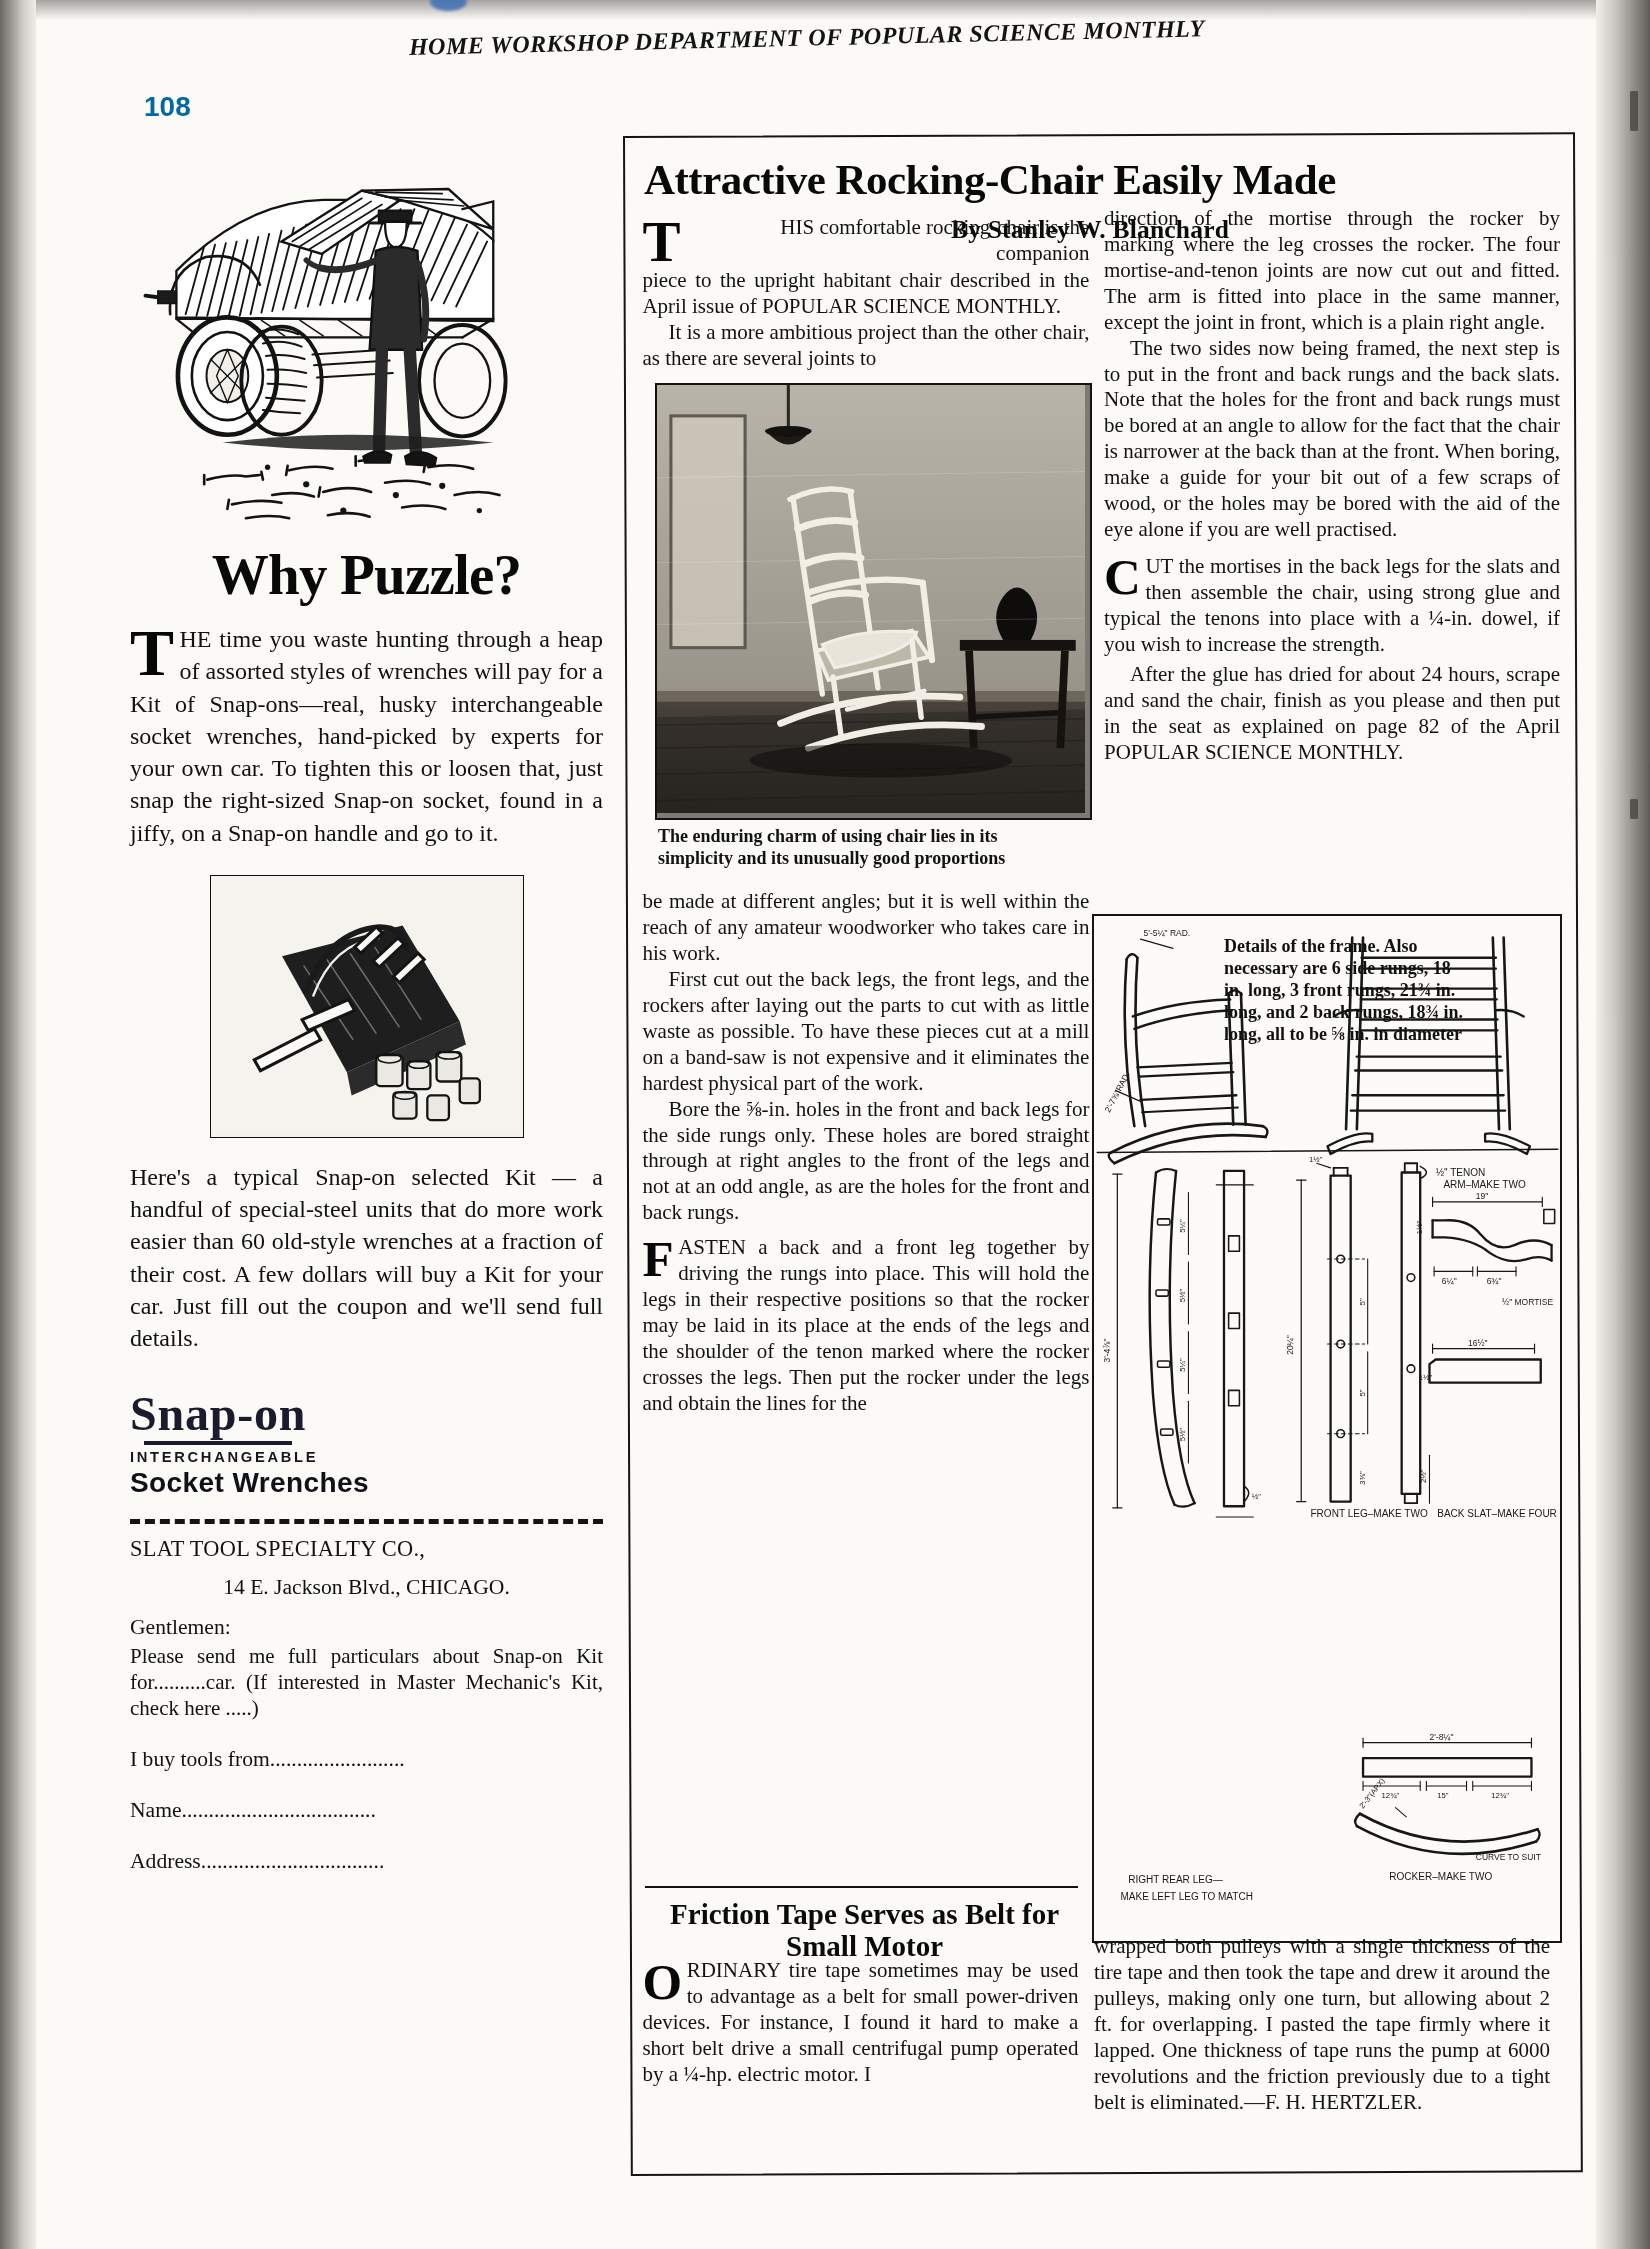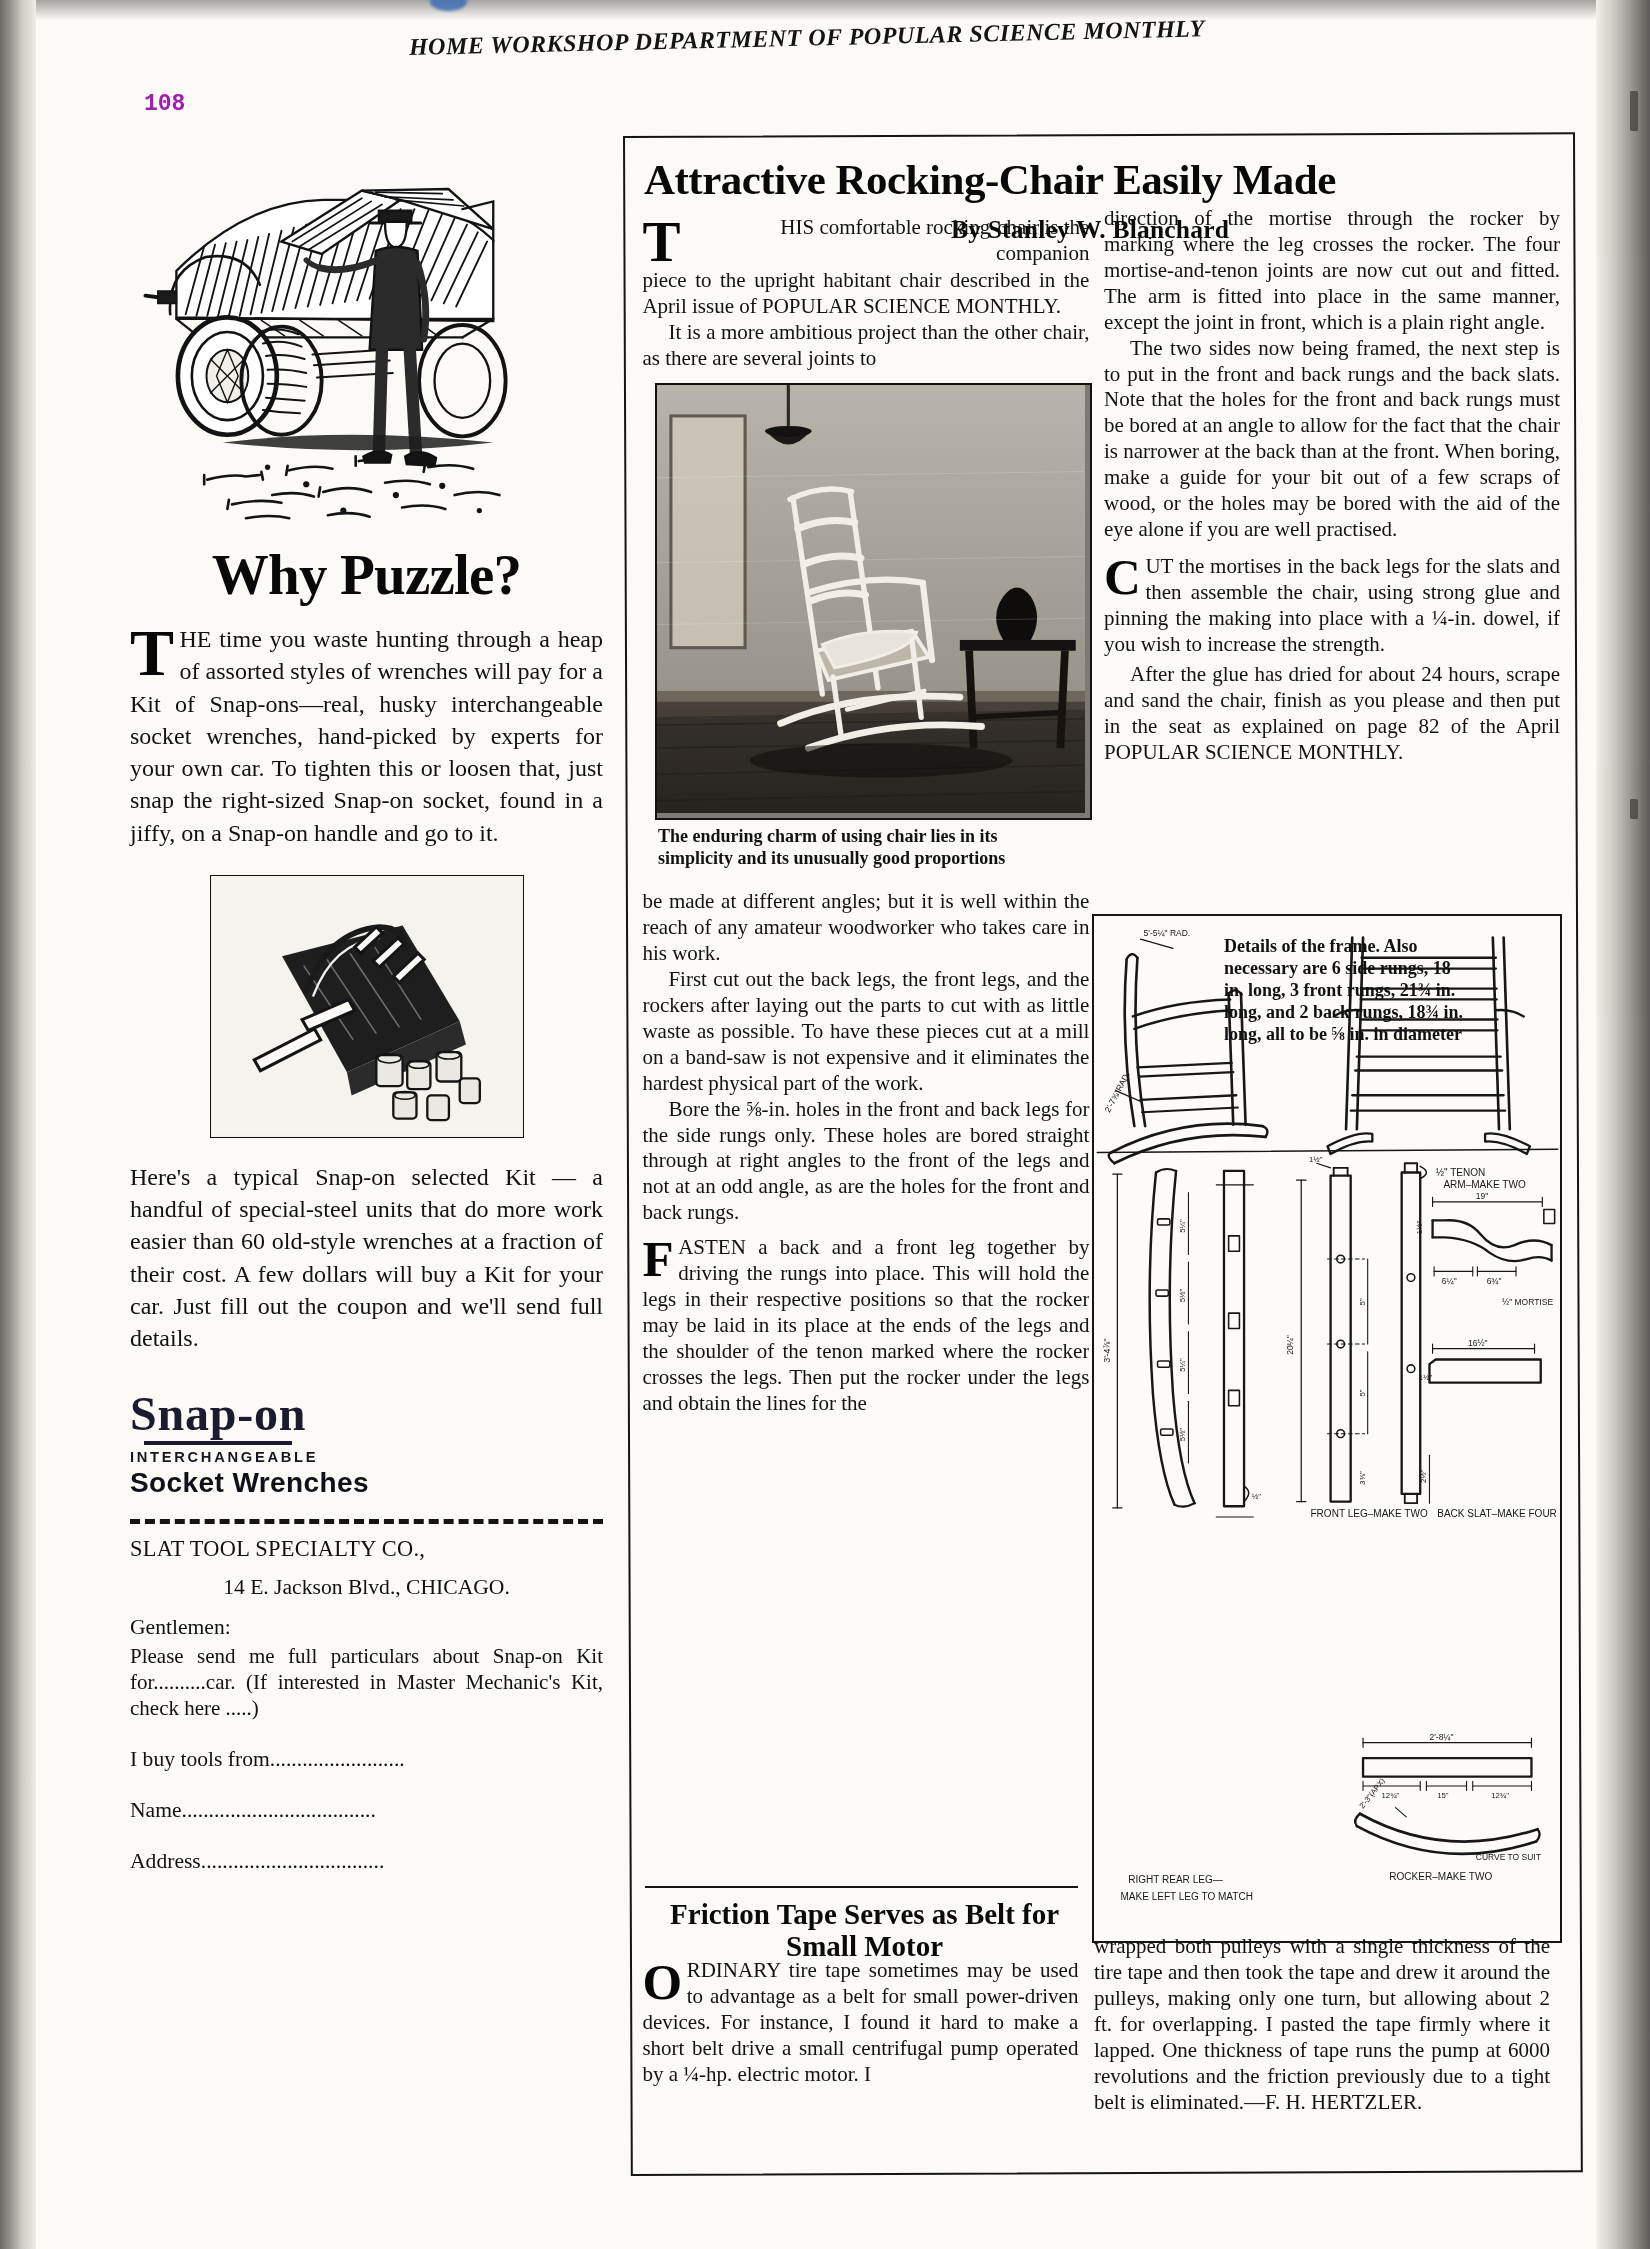--- a/index.html
+++ b/index.html
@@ -35,22 +35,22 @@
   
   .txt{color:#0d0d0d;}
   .running-head{
     position:absolute;left:409px;top:34px;width:842px;
     font-style:italic;font-weight:bold;font-size:24px;letter-spacing:0.5px;
     transform:rotate(-1.35deg);transform-origin:left center;
     white-space:nowrap;color:#141414;
     font-family:"Liberation Serif",serif;
   }
   .folio{
-    position:absolute;left:144px;top:91px;font-weight:bold;font-size:23px;color:#a21caf;
-    font-family:Liberation Mono, monospace;
+    position:absolute;left:144px;top:91px;font-weight:bold;font-size:28px;color:#0369a1;
+    font-family:Liberation Sans, sans-serif;
   }
 
   
   .ad-col{position:absolute;left:130px;top:155px;width:473px;}
   .ad-illus{position:relative;width:473px;height:371px;margin-bottom:9.3px;}
   .ad-head{
     font-weight:bold;font-size:57px;line-height:1;letter-spacing:-0.8px;
     text-align:center;margin:20px 0 20px 0;color:#090909;
   }
   .ad-body{
@@ -504,21 +504,21 @@
       </div>
     </div>
 
     <div class="colB">
       <div class="body">
         <p class="noind">direction of the mortise through the rocker by marking where the leg crosses the rocker.  The four mortise-and-tenon joints are now cut out and fitted.  The arm is fitted into place in the same manner, except the joint in front, which is a plain right angle.</p>
         <p>The two sides now being framed, the next step is to put in the front and back rungs and the back slats. Note that the holes for the front and back rungs must be bored at an angle to allow for the fact that the chair is narrower at the back than at the front. When boring, make a guide for your bit out of a few scraps of wood, or the holes may be bored with the aid of the eye alone if you are well practised.</p>
       </div>
       <div class="body lead-wrap" style="margin-top:10.8px;">
         <span class="dcap" style="font-size:51px;">C</span>
-        <p>UT the mortises in the back legs for the slats and then assemble the chair, using strong glue and pinning the making into place with a ¼-in. dowel, if you wish to increase the strength.</p>
+        <p>UT the mortises in the back legs for the slats and then assemble the chair, using strong glue and typical the tenons into place with a ¼-in. dowel, if you wish to increase the strength.</p>
       </div>
       <div class="body" style="margin-top:4.6px;">
         <p>After the glue has dried for about 24 hours, scrape and sand the chair, finish as you please and then put in the seat as explained on page 82 of the April POPULAR SCIENCE MONTHLY.</p>
       </div>
     </div>
 
     <div class="diagram-box">
 
       <div class="frame-note">Details of the frame.  Also necessary are 6 side rungs, 18 in. long, 3 front rungs, 21¾ in. long, and 2 back rungs, 18¾ in. long, all to be ⅝ in. in diameter</div>
 

